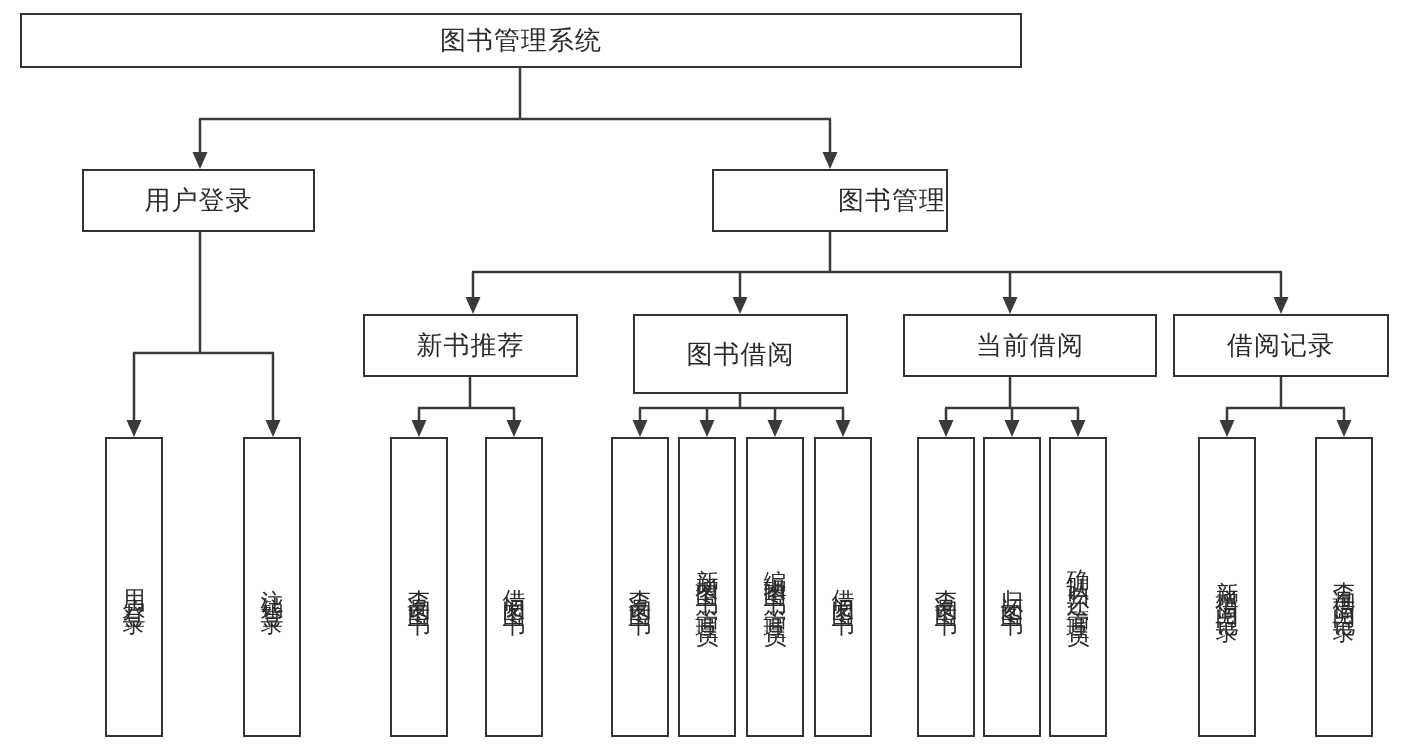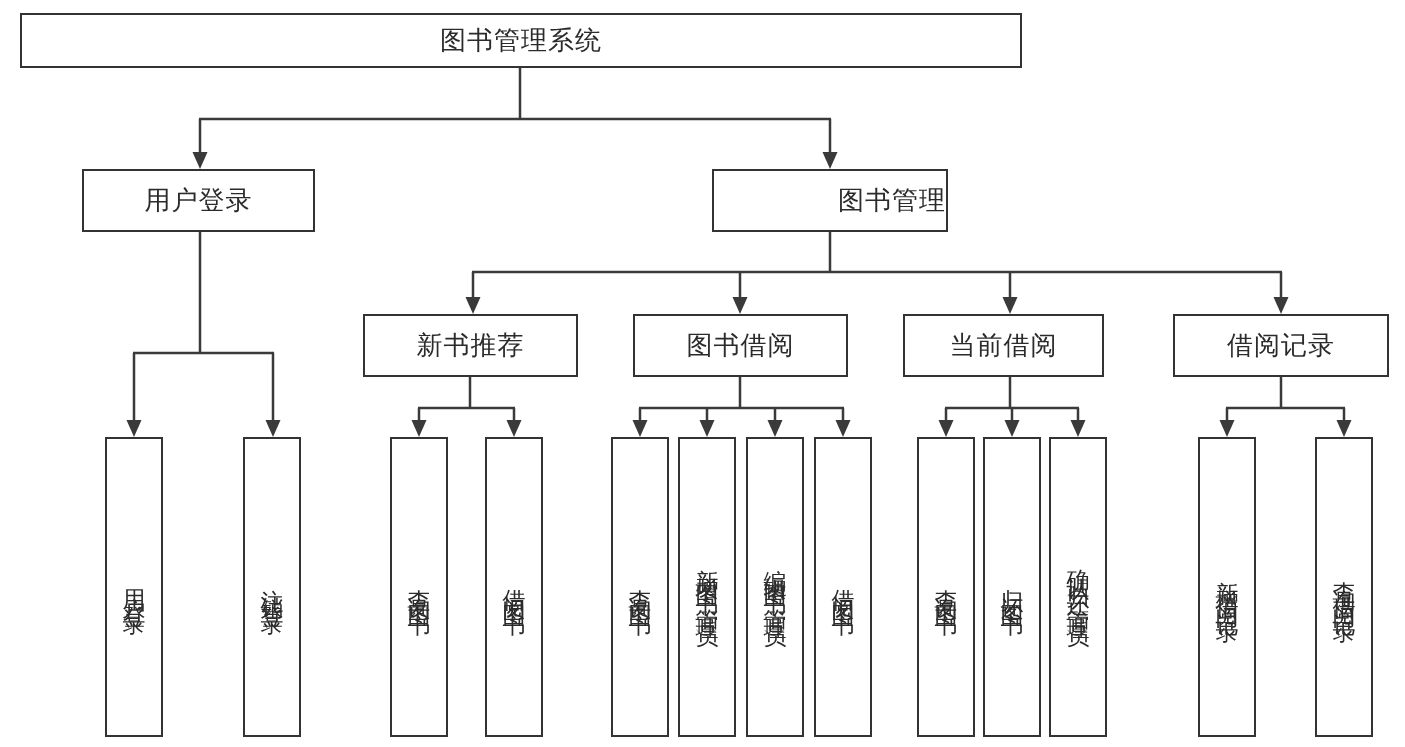--- a/index.html
+++ b/index.html
@@ -131,24 +131,24 @@
   <div class="node hnode" style="left:82px; top:169px; width:233px; height:63px;">
     <span>用户登录</span>
   </div>
   <div class="node hnode" style="left:712px; top:169px; width:236px; height:63px;justify-content:flex-end;">
     <span>图书管理</span>
   </div>
 
   <div class="node hnode" style="left:363px; top:314px; width:215px; height:63px;">
     <span>新书推荐</span>
   </div>
-  <div class="node hnode" style="left:633px; top:314px; width:215px; height:63px;text-align:center;">
+  <div class="node hnode" style="left:633px; top:314px; width:215px; height:80px;text-align:center;">
     <span>图书借阅</span>
   </div>
-  <div class="node hnode" style="left:903px; top:314px; width:201px; height:63px;">
+  <div class="node hnode" style="left:903px; top:314px; width:254px; height:63px;">
     <span>当前借阅</span>
   </div>
   <div class="node hnode" style="left:1173px; top:314px; width:216px; height:63px;">
     <span>借阅记录</span>
   </div>
 
   <div class="node vnode" style="left:105px;">
     <span class="vtext">用户登录</span>
   </div>
   <div class="node vnode" style="left:243px;">

